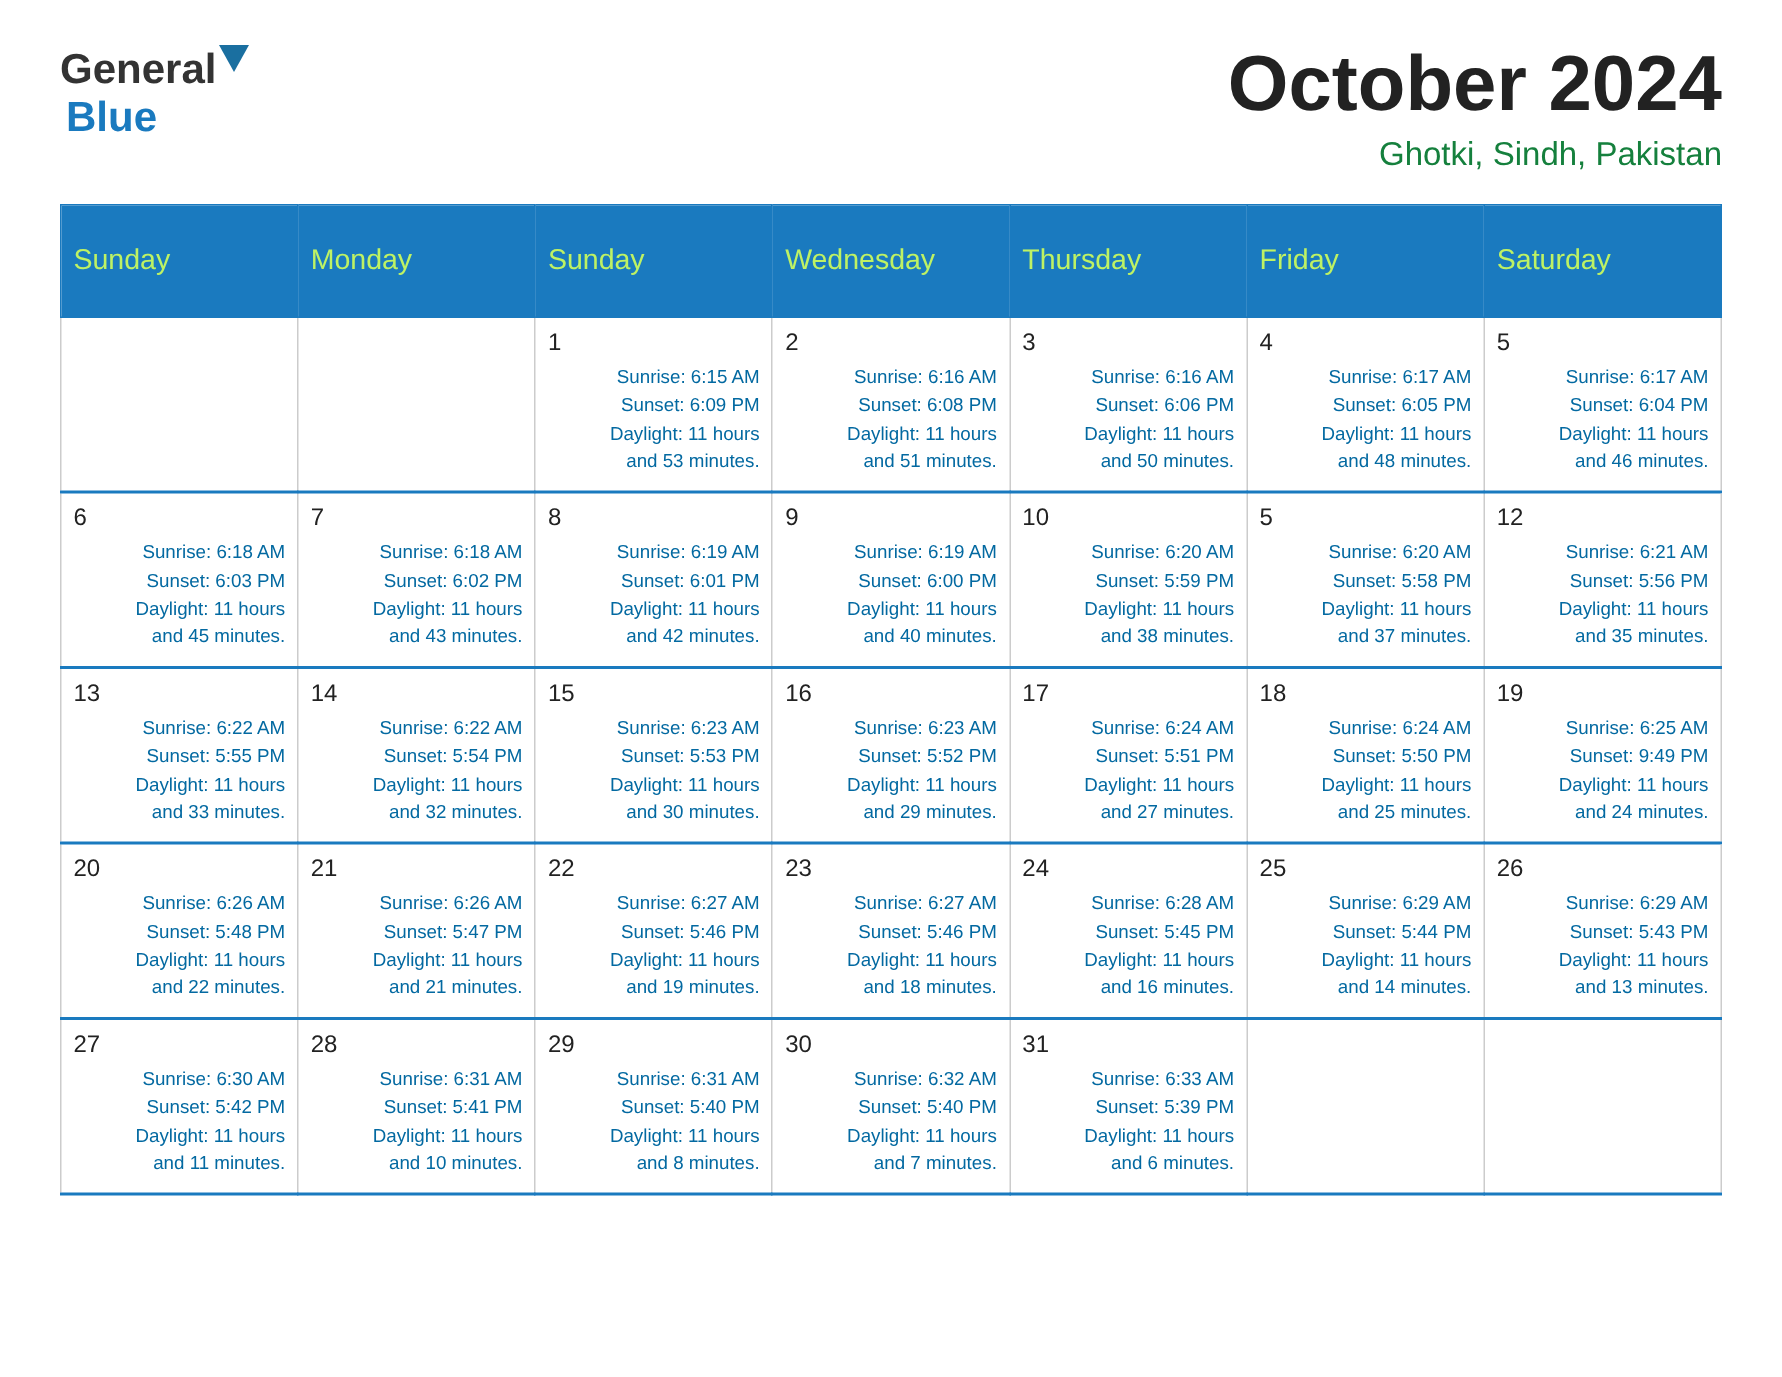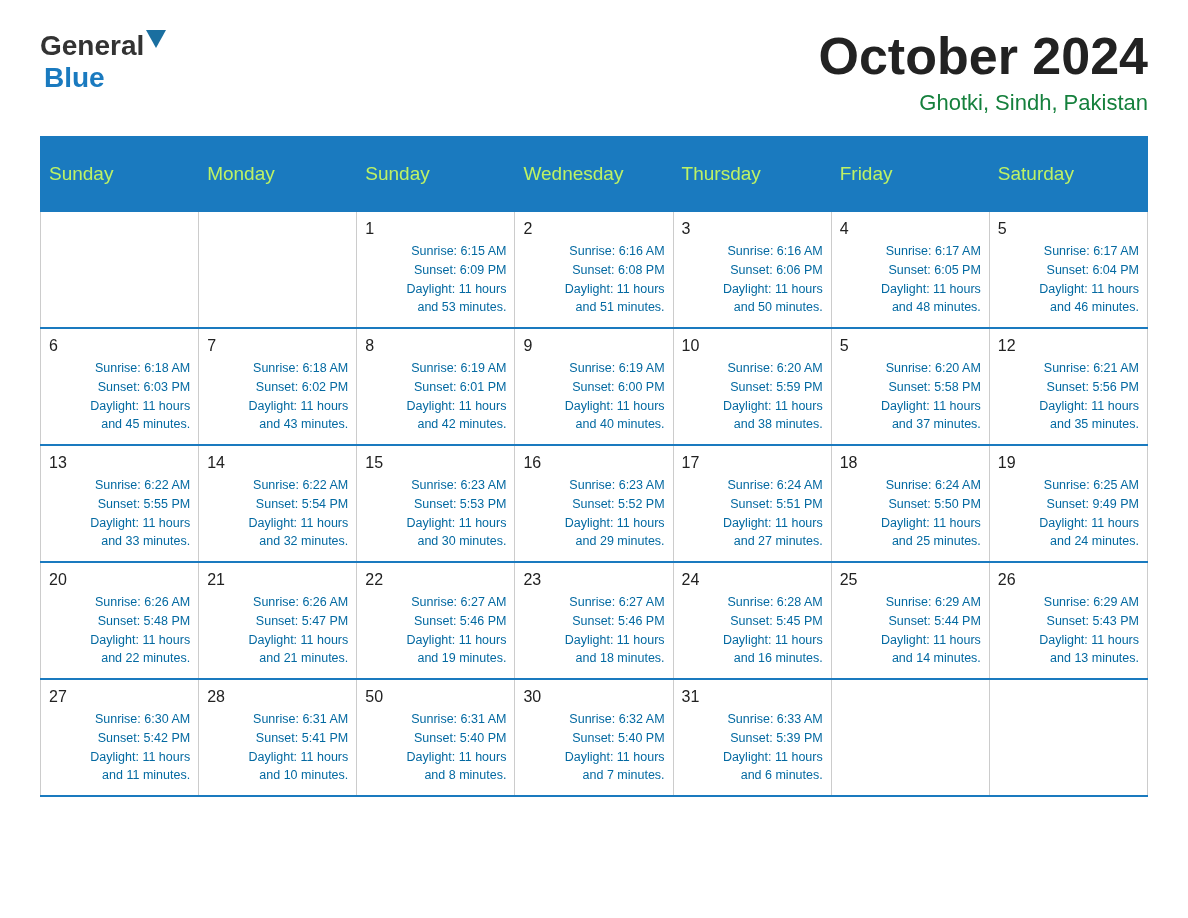--- a/index.html
+++ b/index.html
@@ -334,21 +334,21 @@
 and 11 minutes.</div>
         </td>
         <td>
           <span class="day-number">28</span>
           <div class="day-detail" style="white-space: pre-line;">Sunrise: 6:31 AM
 Sunset: 5:41 PM
 Daylight: 11 hours
 and 10 minutes.</div>
         </td>
         <td>
-          <span class="day-number">50</span>
+          <span class="day-number">29</span>
           <div class="day-detail" style="white-space: pre-line;">Sunrise: 6:31 AM
 Sunset: 5:40 PM
 Daylight: 11 hours
 and 8 minutes.</div>
         </td>
         <td>
           <span class="day-number">30</span>
           <div class="day-detail" style="white-space: pre-line;">Sunrise: 6:32 AM
 Sunset: 5:40 PM
 Daylight: 11 hours

